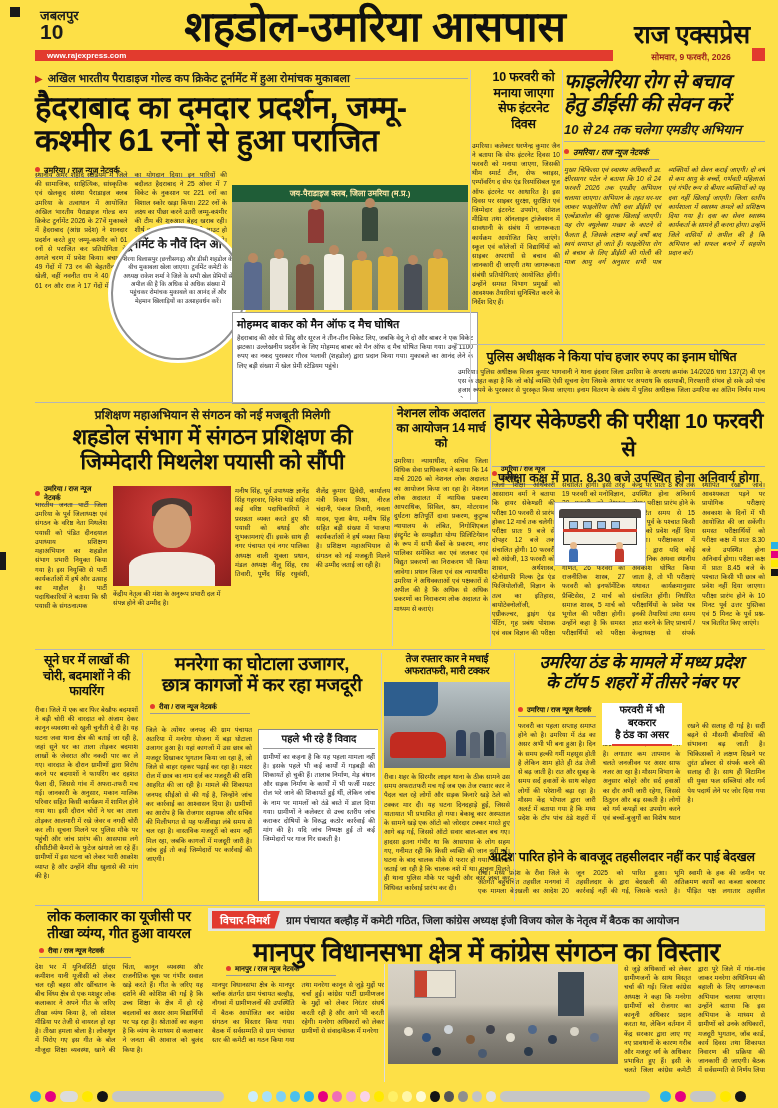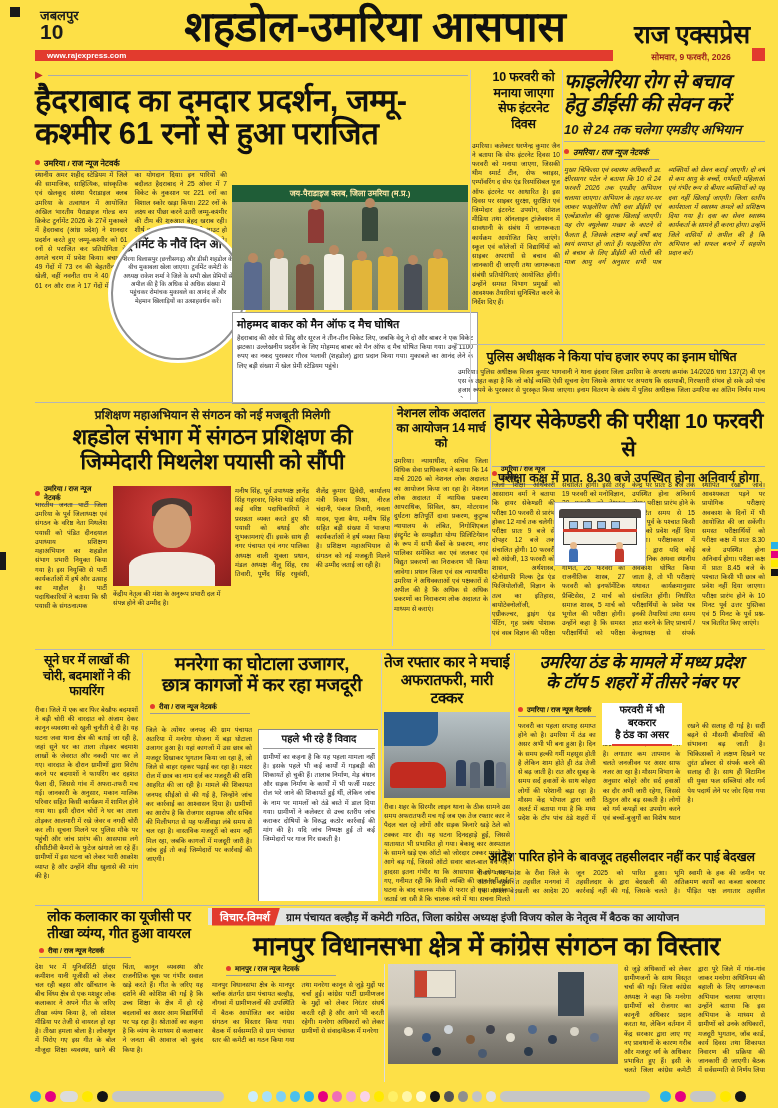--- a/index.html
+++ b/index.html
@@ -74,20 +74,21 @@
   <div class="abs hl center" style="left:612px;top:22px;width:160px;font-size:25px;line-height:1;">राज एक्सप्रेस</div>
   <div class="abs" style="left:35px;top:50px;width:578px;height:11px;background:#e23b2e;color:#fff;font-size:8px;font-weight:700;line-height:11px;padding-left:12px;box-sizing:border-box;">
     <span>www.rajexpress.com</span>
   </div>
   <div class="abs" style="left:632px;top:51px;width:118px;font-size:8.5px;font-weight:700;color:#9c1f1c;text-align:center;">सोमवार, 9 फरवरी, 2026</div>
   <div class="abs" style="left:752px;top:48px;width:13px;height:13px;background:#e23b2e;"></div>
 
   <div class="abs" style="left:35px;top:70px;width:433px;height:330px;">
     <div class="kicker-wrap">
       <span class="kicker-arrow">▶</span>
+      <span class="kicker-text">अखिल भारतीय पैराडाइज गोल्ड कप क्रिकेट टूर्नामेंट में हुआ रोमांचक मुकाबला</span>
       <span class="kicker-line"></span>
     </div>
     <div class="hl" style="font-size:31px;line-height:1.08;margin-top:4px;">
       <div>हैदराबाद का दमदार प्रदर्शन, जम्मू-</div>
       <div>कश्मीर 61 रनों से हुआ पराजित</div>
     </div>
     <div class="byline byline-rule" style="width:180px;margin-top:6px;padding-bottom:2px;">
       <span class="dot"></span>
       <span>उमरिया / राज न्यूज नेटवर्क</span>
     </div>
@@ -209,21 +210,21 @@
       <span>रीवा / राज न्यूज नेटवर्क</span>
     </div>
     <div class="body-text abs" style="left:0;top:72px;width:106px;height:174px;">जिले के त्योंथर जनपद की ग्राम पंचायत अतरिया में मनरेगा योजना में बड़ा घोटाला उजागर हुआ है। यहां कागजों में उस छात्र को मजदूर दिखाकर भुगतान किया जा रहा है, जो जिले से बाहर रहकर पढ़ाई कर रहा है। मस्टर रोल में छात्र का नाम दर्ज कर मजदूरी की राशि आहरित की जा रही है। मामले की शिकायत जनपद सीईओ से की गई है, जिन्होंने जांच कर कार्रवाई का आश्वासन दिया है। ग्रामीणों का आरोप है कि रोजगार सहायक और सचिव की मिलीभगत से यह फर्जीवाड़ा लंबे समय से चल रहा है। वास्तविक मजदूरों को काम नहीं मिल रहा, जबकि कागजों में मजदूरी जारी है। जांच हुई तो कई जिम्मेदारों पर कार्रवाई की जाएगी।</div>
     <div class="box-outline" style="left:112px;top:76px;width:112px;height:178px;">
       <div class="box-title" style="border-bottom:1px solid #999;padding-bottom:2px;margin-bottom:3px;">पहले भी रहे हैं विवाद</div>
       <div class="body-text">ग्रामीणों का कहना है कि यह पहला मामला नहीं है। इसके पहले भी कई कार्यों में गड़बड़ी की शिकायतें हो चुकी हैं। तालाब निर्माण, मेड़ बंधान और सड़क निर्माण के कार्यों में भी फर्जी मस्टर रोल भरे जाने की शिकायतें हुई थीं, लेकिन जांच के नाम पर मामलों को ठंडे बस्ते में डाल दिया गया। ग्रामीणों ने कलेक्टर से उच्च स्तरीय जांच कराकर दोषियों के विरुद्ध कठोर कार्रवाई की मांग की है। यदि जांच निष्पक्ष हुई तो कई जिम्मेदारों पर गाज गिर सकती है।</div>
     </div>
   </div>
 
   <div class="abs" style="left:384px;top:653px;width:126px;height:248px;overflow:hidden;">
-    <div class="hl center" style="font-size:15px;line-height:1.2;text-align:center;">
+    <div class="hl center" style="font-size:10px;line-height:1.2;text-align:center;">
       <div>तेज रफ्तार कार ने मचाई</div>
       <div>अफरातफरी, मारी टक्कर</div>
     </div>
     <div class="photo ph-car" style="position:relative;margin-top:5px;width:126px;height:86px;">
       <div class="tarp"></div>
       <div class="car"></div>
       <div class="fig" style="left:72px;bottom:12px;background:#30405c;"></div>
       <div class="fig" style="left:86px;bottom:10px;background:#5a6573;"></div>
       <div class="fig" style="left:100px;bottom:12px;background:#23303f;"></div>
       <div class="fig" style="left:112px;bottom:10px;background:#6e7887;"></div>
@@ -266,21 +267,21 @@
       <div>तीखा व्यंग्य, गीत हुआ वायरल</div>
     </div>
     <div class="byline byline-rule" style="width:92px;margin:4px 0 0 4px;font-size:6.8px;padding-bottom:2px;">
       <span class="dot"></span>
       <span>रीवा / राज न्यूज नेटवर्क</span>
     </div>
     <div class="body-text cols2" style="margin-top:4px;height:126px;">देश भर में यूनिवर्सिटी ग्रांट्स कमीशन यानी यूजीसी को लेकर चल रही बहस और खींचतान के बीच विंध्य क्षेत्र से एक मशहूर लोक कलाकार ने अपने गीत के जरिए तीखा व्यंग्य किया है, जो सोशल मीडिया पर तेजी से वायरल हो रहा है। तीखा हमला बोला है। लोकधुन में पिरोए गए इस गीत के बोल मौजूदा शिक्षा व्यवस्था, खाने की चिंता, कानून व्यवस्था और राजनीतिक चूक पर गंभीर सवाल खड़े करते हैं। गीत के जरिए यह दर्शाने की कोशिश की गई है कि उच्च शिक्षा के क्षेत्र में हो रहे बदलावों का असर आम विद्यार्थियों पर पड़ रहा है। श्रोताओं का कहना है कि व्यंग्य के माध्यम से कलाकार ने जनता की आवाज को बुलंद किया है।</div>
   </div>
 
   <div class="abs" style="left:208px;top:908px;width:557px;height:177px;overflow:hidden;">
-    <div class="graybar" style="height:17px;align-items:center;">
+    <div class="graybar" style="height:23px;align-items:center;">
       <span class="tag-red">विचार-विमर्श</span>
       <span class="ktext">ग्राम पंचायत बल्हौड़ में कमेटी गठित, जिला कांग्रेस अध्यक्ष इंजी विजय कोल के नेतृत्व में बैठक का आयोजन</span>
     </div>
     <div class="hl center" style="font-size:26px;margin-top:2px;">मानपुर विधानसभा क्षेत्र में कांग्रेस संगठन का विस्तार</div>
     <div class="byline byline-rule abs" style="left:18px;top:56px;width:110px;font-size:7px;padding-bottom:2px;">
       <span class="dot"></span>
       <span>मानपुर / राज न्यूज नेटवर्क</span>
     </div>
     <div class="body-text cols2 abs" style="left:4px;top:72px;width:172px;height:102px;">मानपुर विधानसभा क्षेत्र के मानपुर ब्लॉक अंतर्गत ग्राम पंचायत बल्हौड़, नौगवां में ग्रामीणजनों की उपस्थिति में बैठक आयोजित कर कांग्रेस संगठन का विस्तार किया गया। बैठक में सर्वसम्मति से ग्राम पंचायत स्तर की कमेटी का गठन किया गया तथा मनरेगा कानून से जुड़े मुद्दों पर चर्चा हुई। कांग्रेस पार्टी ग्रामीणजन के मुद्दों को लेकर निरंतर संघर्ष करती रही है और आगे भी करती रहेगी। मनरेगा अधिकारों को लेकर ग्रामीणों से संवाद/बैठक में मनरेगा</div>
     <div class="photo ph-meeting abs" style="left:180px;top:56px;width:230px;height:100px;">

